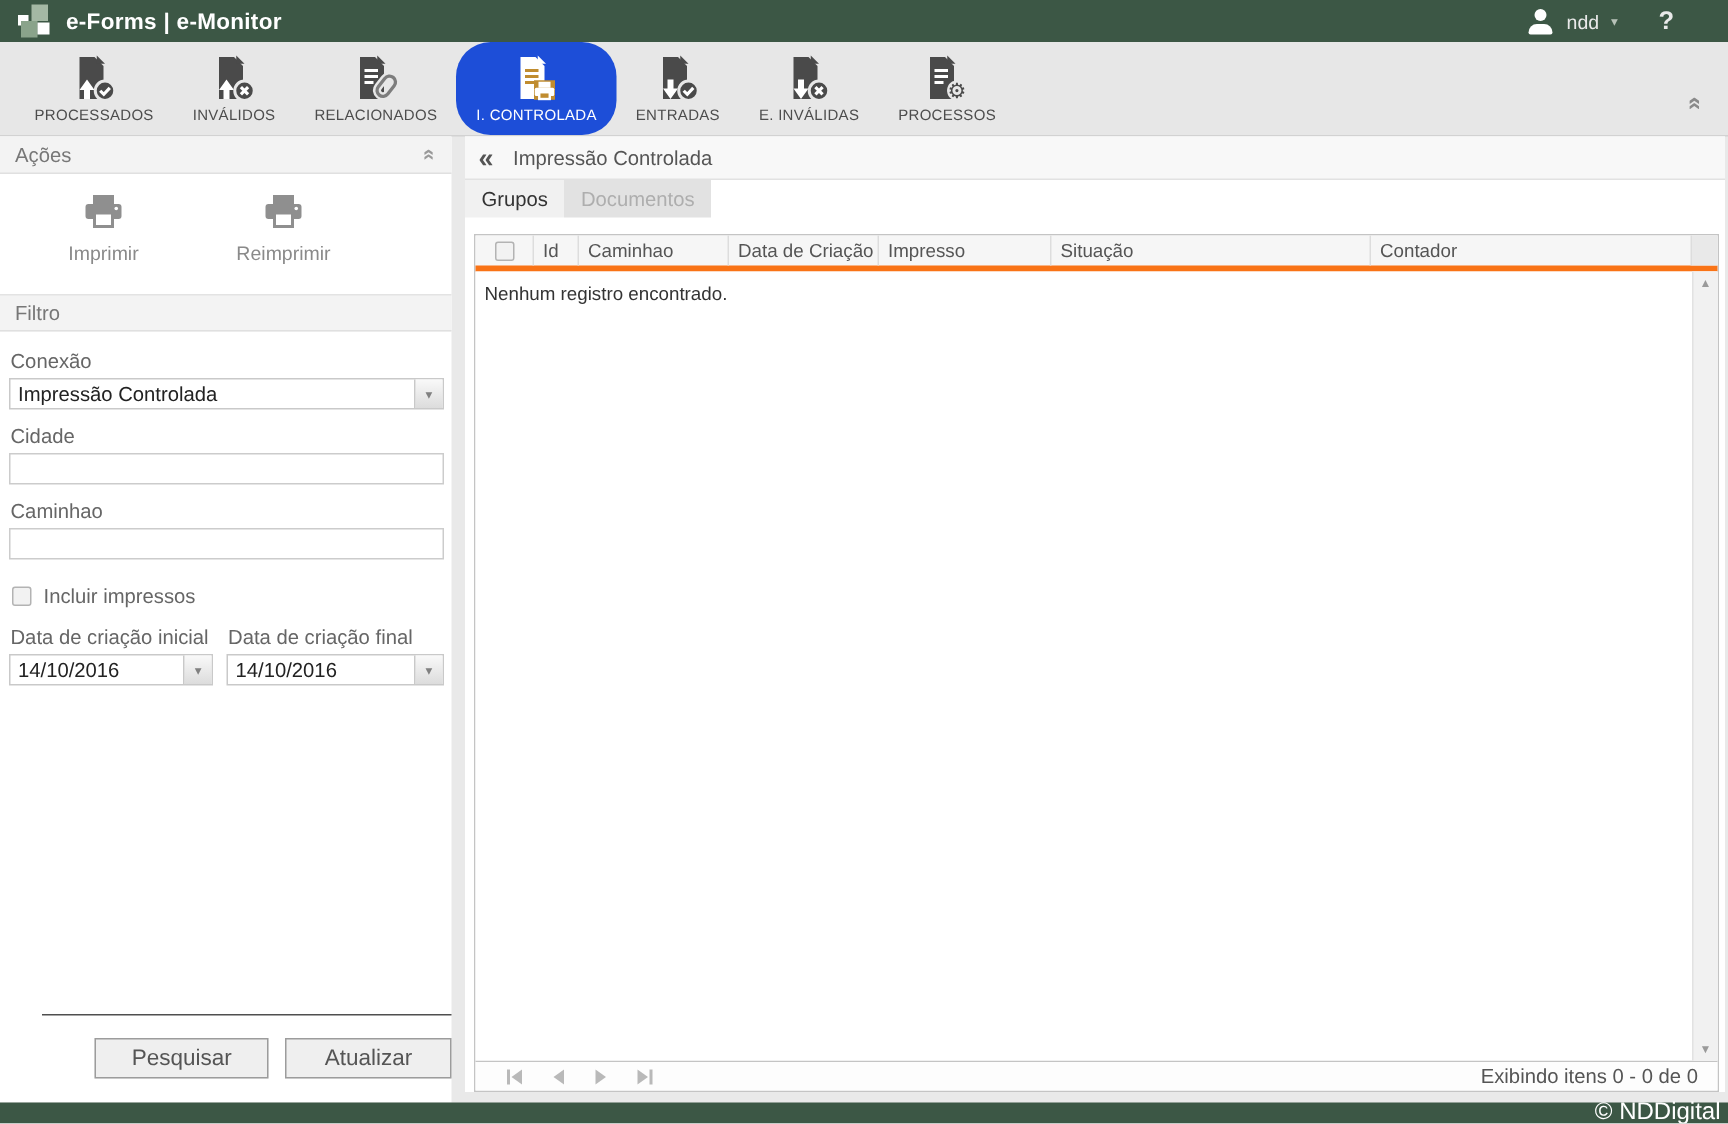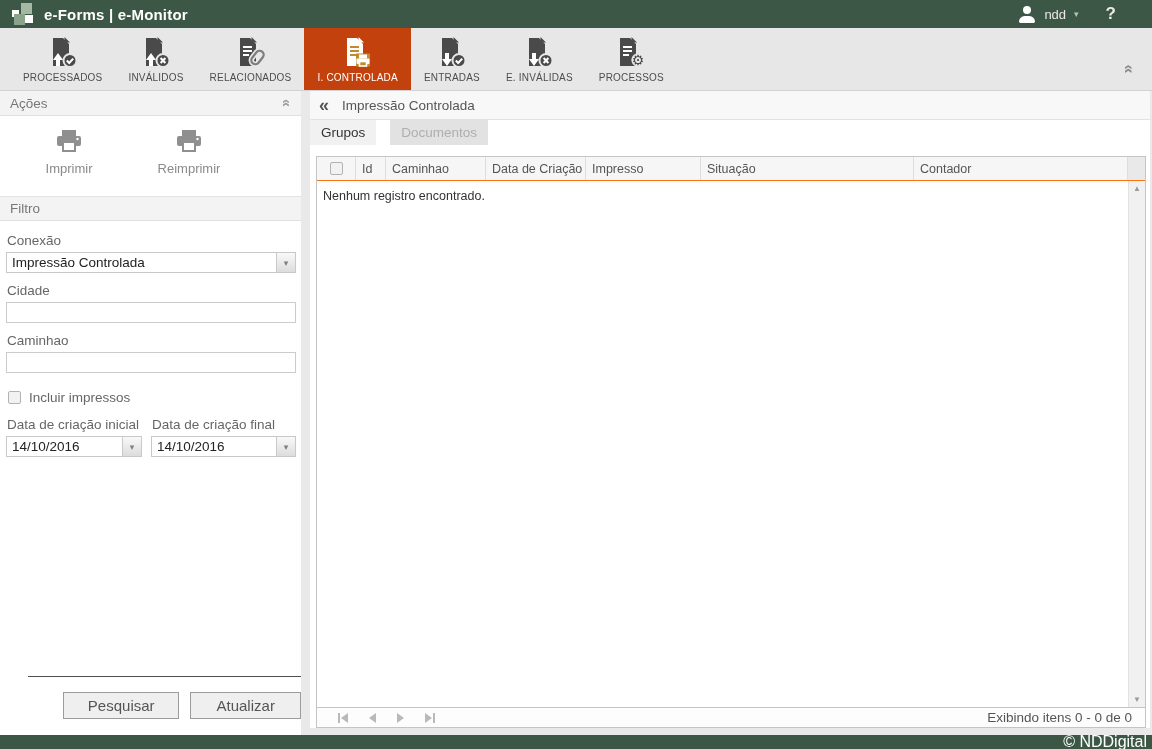--- a/index.html
+++ b/index.html
@@ -24,21 +24,21 @@
   .user-name { color:#e9e9e9; font-size:13px; }
   .caret { color:#b7c2b8; font-size:9px; }
   .help { color:#e9e9e9; font-size:17px; font-weight:bold; cursor:pointer; }
 
   
   .toolbar { position:absolute; left:0; top:28px; width:1152px; height:63px; background:#e7e7e7;
              border-bottom:1px solid #d2d2d2; display:flex; align-items:stretch; padding-left:10px; }
   .tbtn { display:flex; flex-direction:column; align-items:center; justify-content:flex-end;
           padding:5px 13px 7px; cursor:pointer; }
   .tbtn .tlabel { font-size:10px; color:#4d4d4d; margin-top:4px; letter-spacing:.2px; }
-  .tbtn.active { background:#c2410c; }
+  .tbtn.active { background:#1d4ed8;border-radius:23px; }
   .tbtn.active .tlabel { color:#fff; }
   .ticon { width:30px; height:32px; display:block; }
   .tb-collapse { position:absolute; right:18px; top:32px; color:#8a8a8a; font-size:16px; font-weight:bold;
                  transform:rotate(90deg); cursor:pointer; }
 
   
   .sidebar { position:absolute; left:0; top:91px; width:301px; height:644px; background:#fff;
              display:flex; flex-direction:column; }
   .sec-head { height:25px; background:#f3f3f3; border-bottom:1px solid #e0e0e0; display:flex;
               align-items:center; padding:0 10px; color:#777; font-size:13.5px; flex:0 0 auto; }
@@ -68,27 +68,27 @@
          display:flex; align-items:center; justify-content:center; cursor:pointer; }
   .btn.b1 { width:121px; } .btn.b2 { width:115px; }
 
   
   .main { position:absolute; left:310px; top:91px; width:840px; height:637px; background:#fff;
           display:flex; flex-direction:column; }
   .m-title { height:29px; background:#f8f8f8; border-bottom:1px solid #e2e2e2; display:flex;
              align-items:center; padding-left:9px; gap:13px; flex:0 0 auto; }
   .back { color:#555; font-size:18px; font-weight:bold; line-height:1; cursor:pointer; }
   .m-title-text { color:#555; font-size:13.5px; }
-  .tabs { height:25px; display:flex; gap:14px; background:#fff; flex:0 0 auto; }
+  .tabs { height:25px; display:flex; background:#fff; flex:0 0 auto; }
   .tab { padding:0 11px; display:flex; align-items:center; font-size:13.5px; cursor:pointer; }
   .tab.active { background:#f1f1f1; color:#333; }
   .tab.inactive { background:#e2e2e2; color:#aeaeae; }
   .grid-area { margin:11px 4px 0 6px; flex:1; display:flex; flex-direction:column;
                border:1px solid #c4c4c4; min-height:0; }
-  .g-head { height:24px; background:#f6f6f6; border-bottom:1px solid #f97316; display:flex; flex:0 0 auto; }
+  .g-head { height:24px; background:#f6f6f6; border-bottom:4px solid #f97316; display:flex; flex:0 0 auto; }
   .gc { border-right:1px solid #ddd; display:flex; align-items:center; padding-left:6px;
         font-size:12.5px; color:#555; white-space:nowrap; overflow:hidden; cursor:pointer; }
   .gc.sel { width:39px; justify-content:center; padding:0; }
   .gc.c-id { width:30px; } .gc.c-cam { width:100px; } .gc.c-dat { width:100px; }
   .gc.c-imp { width:115px; } .gc.c-sit { width:213px; } .gc.c-con { flex:1; }
   .gc.c-sb { width:17px; background:#e9e9e9; border-right:none; padding:0; cursor:default; }
   .g-body { flex:1; position:relative; background:#fff; min-height:0; }
   .empty { position:absolute; left:6px; top:8px; font-size:12.5px; color:#333; }
   .vscroll { position:absolute; right:0; top:0; bottom:0; width:17px; background:#f1f1f1;
              border-left:1px solid #e2e2e2; display:flex; flex-direction:column;

